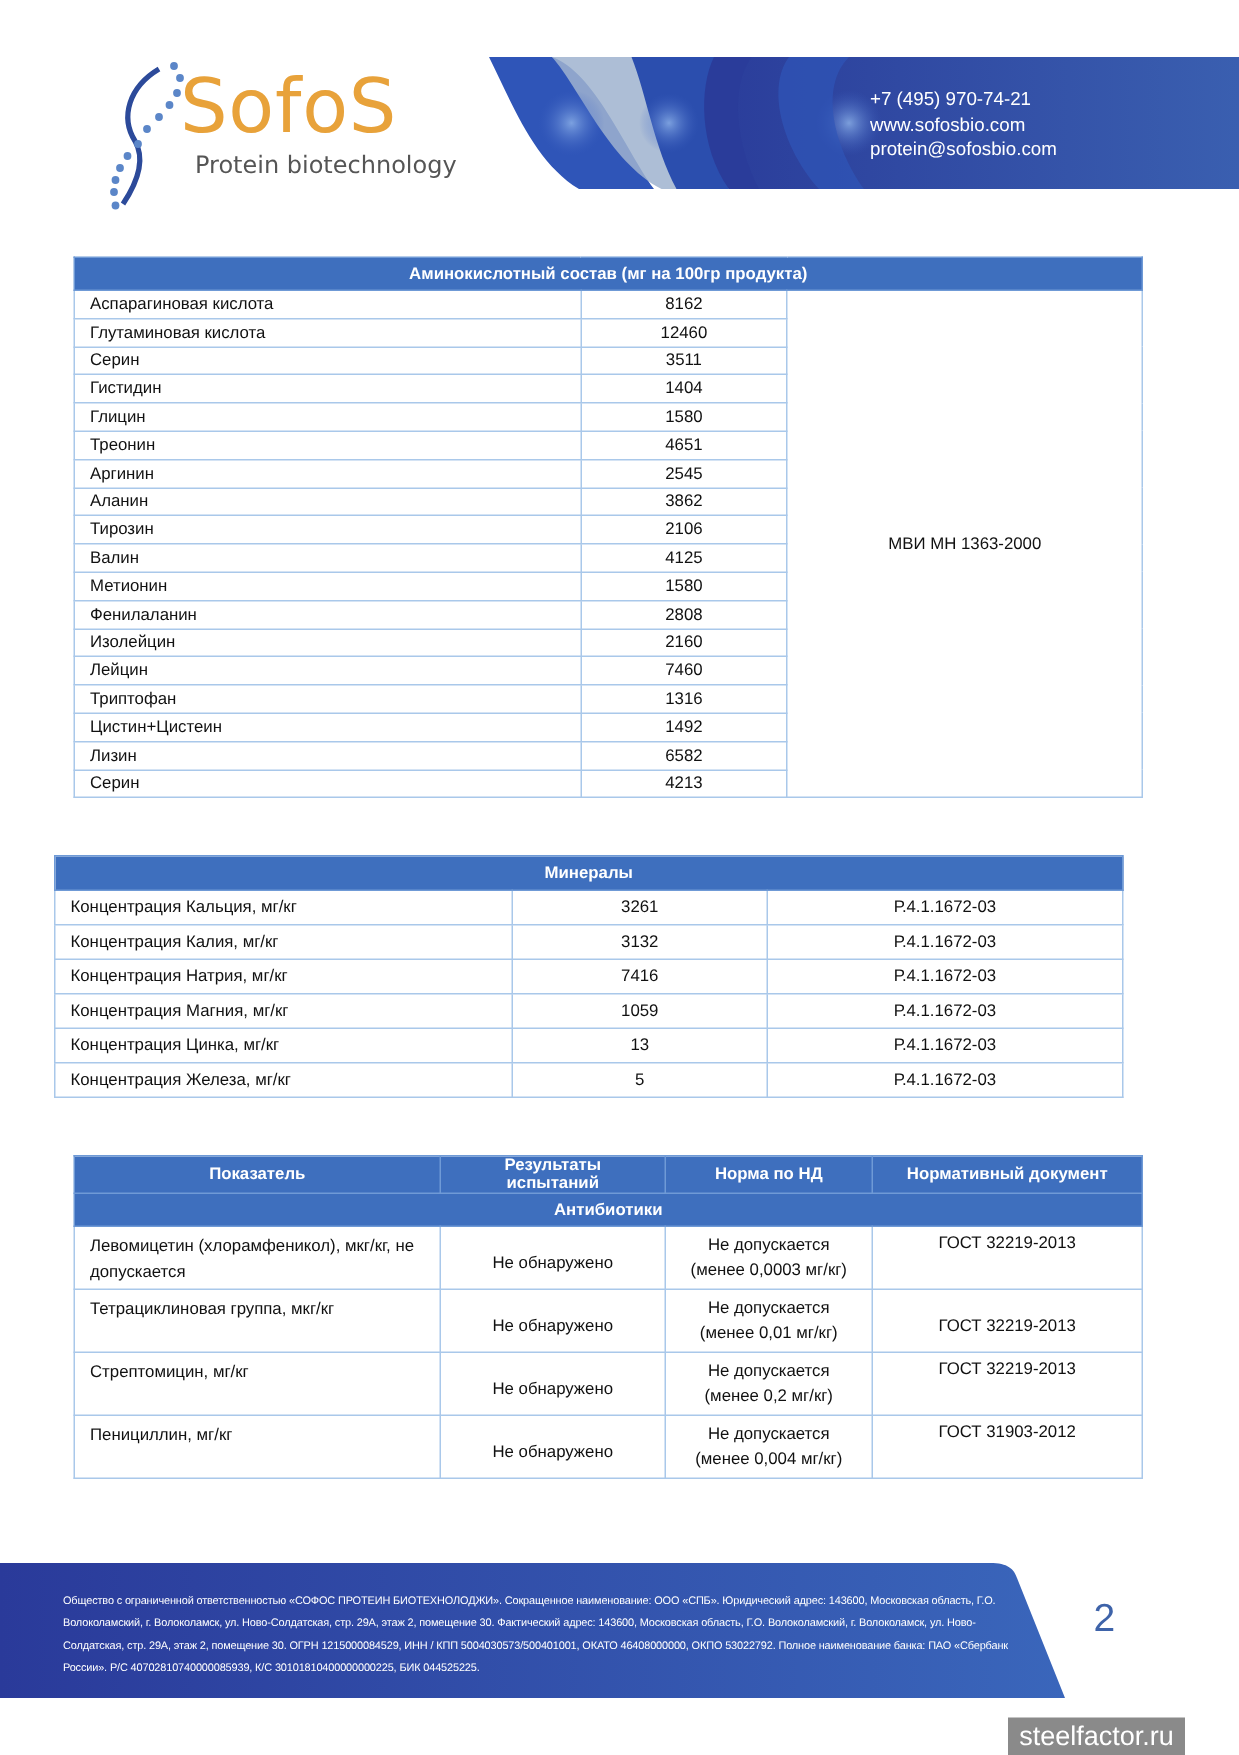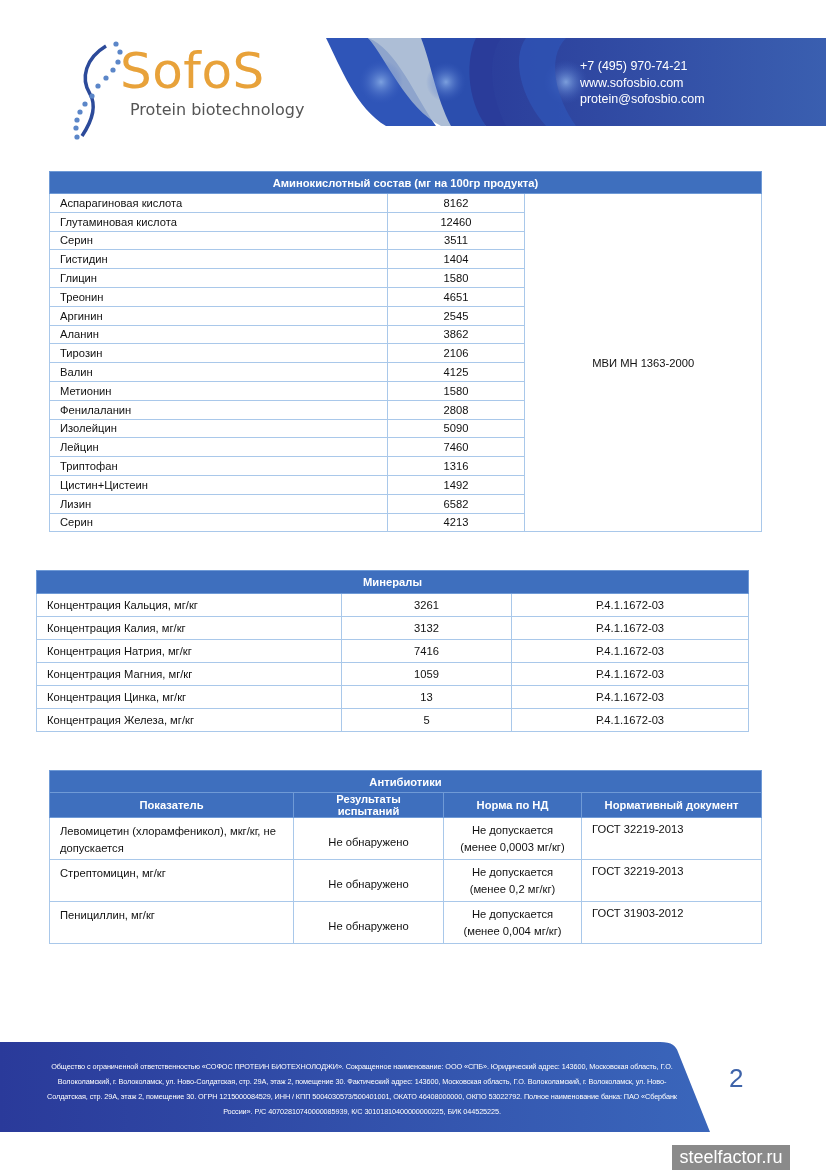--- a/index.html
+++ b/index.html
@@ -35,27 +35,27 @@
   #minerals td.name { width: 305px; }
   #minerals td.val { width: 170px; text-align: center; }
   #minerals td.meth { text-align: center; }
 
   #antibio { left: 49px; top: 770px; width: 713px; }
   #antibio .hdr { height: 22px; }
   #antibio td { padding: 0 10px; }
   #antibio td.c1 { width: 244px; vertical-align: top; padding-top: 5px; line-height: 17px; height: 42px; }
   #antibio td.c2 { width: 150px; text-align: center; vertical-align: middle; padding-top: 6px; margin-top: 48px; }
   #antibio td.c3 { width: 138px; text-align: center; line-height: 17px; vertical-align: top; padding-top: 4px; }
-  #antibio td.c4 { text-align: left; vertical-align: top; padding-top: 5px; }
+  #antibio td.c4 { text-align: center; vertical-align: top; padding-top: 5px; }
   #antibio td.c4.mid { vertical-align: middle; padding-top: 6px; }
 
   
   .footer { position: absolute; left: 0; top: 1042px; width: 826px; height: 90px; }
   .footer-bg { position: absolute; left: 0; top: 0; }
-  .footer-text { position: absolute; left: 42px; top: 17px; width: 640px; color: #fff; font-size: 7.3px; line-height: 15px; letter-spacing: -0.1px; text-align: center; }
+  .footer-text { position: absolute; left: 42px; top: 17px; width: 640px; color: #fff; font-size: 7.3px; line-height: 15px; letter-spacing: -0.1px; }
   .page-num { position: absolute; left: 729px; top: 1063px; font-size: 26px; color: #3e63a9; }
   .watermark { position: absolute; left: 672px; top: 1145px; width: 118px; height: 25px; background: #8a8a8a; color: #fff; font-size: 18px; line-height: 25px; text-align: center; }
 </style>
 </head>
 <body>
 
 <div class="logo">
   <svg class="logo-dna" viewBox="0 0 60 105">
     <path d="M38 8 C18 20, 12 40, 22 56 C30 70, 22 86, 14 98" stroke="#2c4a9a" stroke-width="3.5" fill="none"></path>
     <g fill="#5b86c8">
@@ -155,21 +155,21 @@
   <tr>
         <td class="name">Метионин</td>
         <td class="val">1580</td>
       </tr>
   <tr>
         <td class="name">Фенилаланин</td>
         <td class="val">2808</td>
       </tr>
   <tr>
         <td class="name">Изолейцин</td>
-        <td class="val">5090</td>
+        <td class="val">2160</td>
       </tr>
   <tr>
         <td class="name">Лейцин</td>
         <td class="val">7460</td>
       </tr>
   <tr>
         <td class="name">Триптофан</td>
         <td class="val">1316</td>
       </tr>
   <tr>
@@ -221,36 +221,45 @@
         <td class="name">Концентрация Железа, мг/кг</td>
         <td class="val">5</td>
         <td class="meth">Р.4.1.1672-03</td>
       </tr>
 </tbody>
   </table>
 
 <table id="antibio">
   <tbody>
       <tr>
-    <td class="hdr" colspan="4">Антибиотики</td>
-  </tr>
-  <tr>
     <td class="hdr">Показатель</td>
     <td class="hdr">Результаты испытаний</td>
     <td class="hdr">Норма по НД</td>
     <td class="hdr">Нормативный документ</td>
   </tr>
   <tr>
+    <td class="hdr" colspan="4">Антибиотики</td>
+  </tr>
+  <tr>
     <td class="c1">Левомицетин (хлорамфеникол), мкг/кг, не допускается</td>
     <td class="c2">Не обнаружено</td>
     <td class="c3">
           <div>Не допускается</div>
           <div>(менее 0,0003 мг/кг)</div>
         </td>
     <td class="c4">ГОСТ 32219-2013</td>
+  </tr>
+  <tr>
+    <td class="c1">Тетрациклиновая группа, мкг/кг</td>
+    <td class="c2">Не обнаружено</td>
+    <td class="c3">
+          <div>Не допускается</div>
+          <div>(менее 0,01 мг/кг)</div>
+        </td>
+    <td class="c4 mid">ГОСТ 32219-2013</td>
   </tr>
   <tr>
     <td class="c1">Стрептомицин, мг/кг</td>
     <td class="c2">Не обнаружено</td>
     <td class="c3">
           <div>Не допускается</div>
           <div>(менее 0,2 мг/кг)</div>
         </td>
     <td class="c4">ГОСТ 32219-2013</td>
   </tr>

